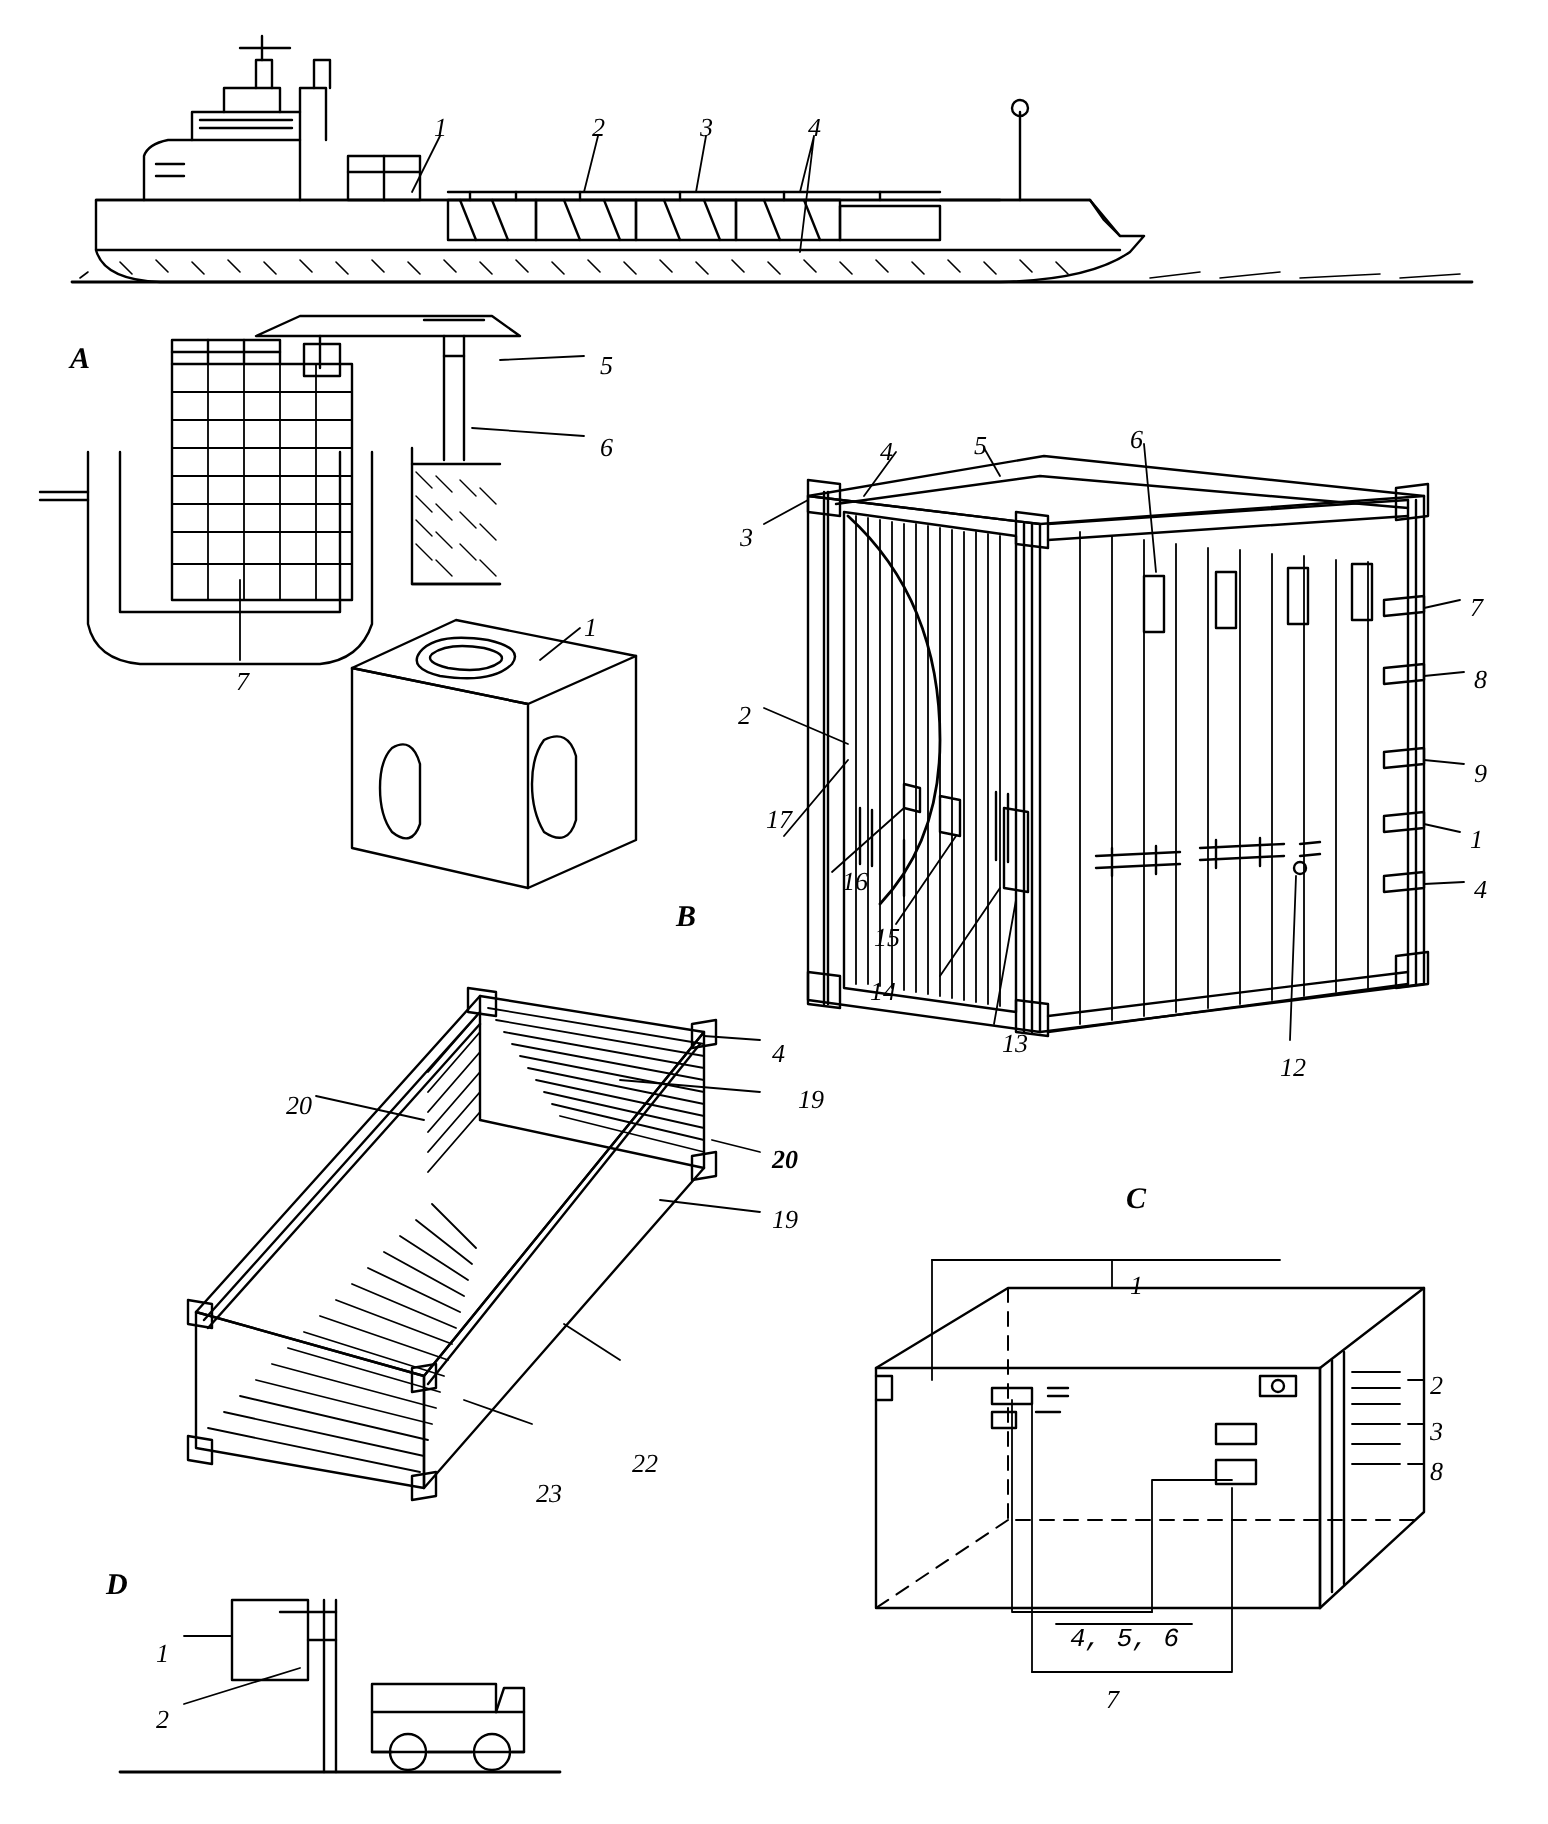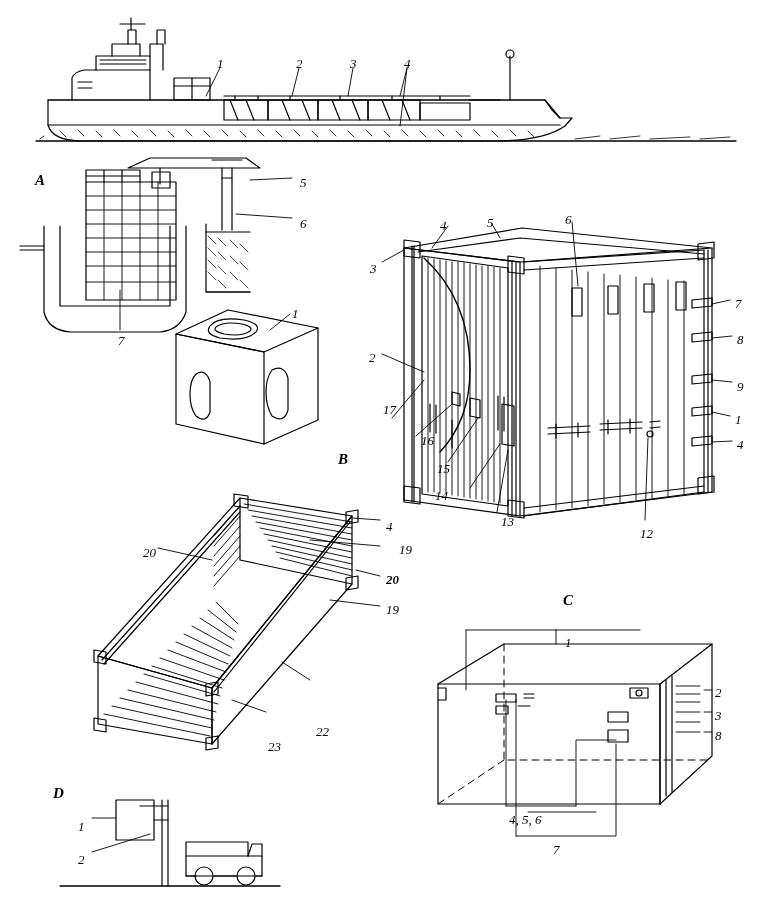--- a/index.html
+++ b/index.html
@@ -402,21 +402,21 @@
       <div class="lbl" style="left: 386px; top: 520px;">4</div>
       <div class="lbl" style="left: 386px; top: 543px; margin-left: 13px;">19</div>
       <div class="lbl" style="left: 386px; top: 573px; font-weight: bold;">20</div>
       <div class="lbl" style="left: 386px; top: 603px;">19</div>
       <div class="lbl" style="left: 316px; top: 684px; margin-top: 41px;">22</div>
       <div class="lbl" style="left: 268px; top: 740px;">23</div>
       <div class="lbl" style="left: 565px; top: 636px;">1</div>
       <div class="lbl" style="left: 715px; top: 686px;">2</div>
       <div class="lbl" style="left: 715px; top: 709px;">3</div>
       <div class="lbl" style="left: 715px; top: 729px;">8</div>
-      <div class="lbl" style="left: 509px; top: 813px;">4, 5, 6</div>
+      <div class="lbl" style="left: 535px; top: 813px; font-family: Liberation Mono, monospace;">4, 5, 6</div>
       <div class="lbl" style="left: 553px; top: 843px;">7</div>
       <div class="lbl" style="left: 78px; top: 820px;">1</div>
       <div class="lbl" style="left: 78px; top: 853px;">2</div>
       <div class="lbl big" style="left: 35px; top: 174px;">A</div>
       <div class="lbl big" style="left: 338px; top: 453px;">B</div>
       <div class="lbl big" style="left: 563px; top: 594px;">C</div>
       <div class="lbl big" style="left: 53px; top: 787px;">D</div>
     </div>
 
 </div>

